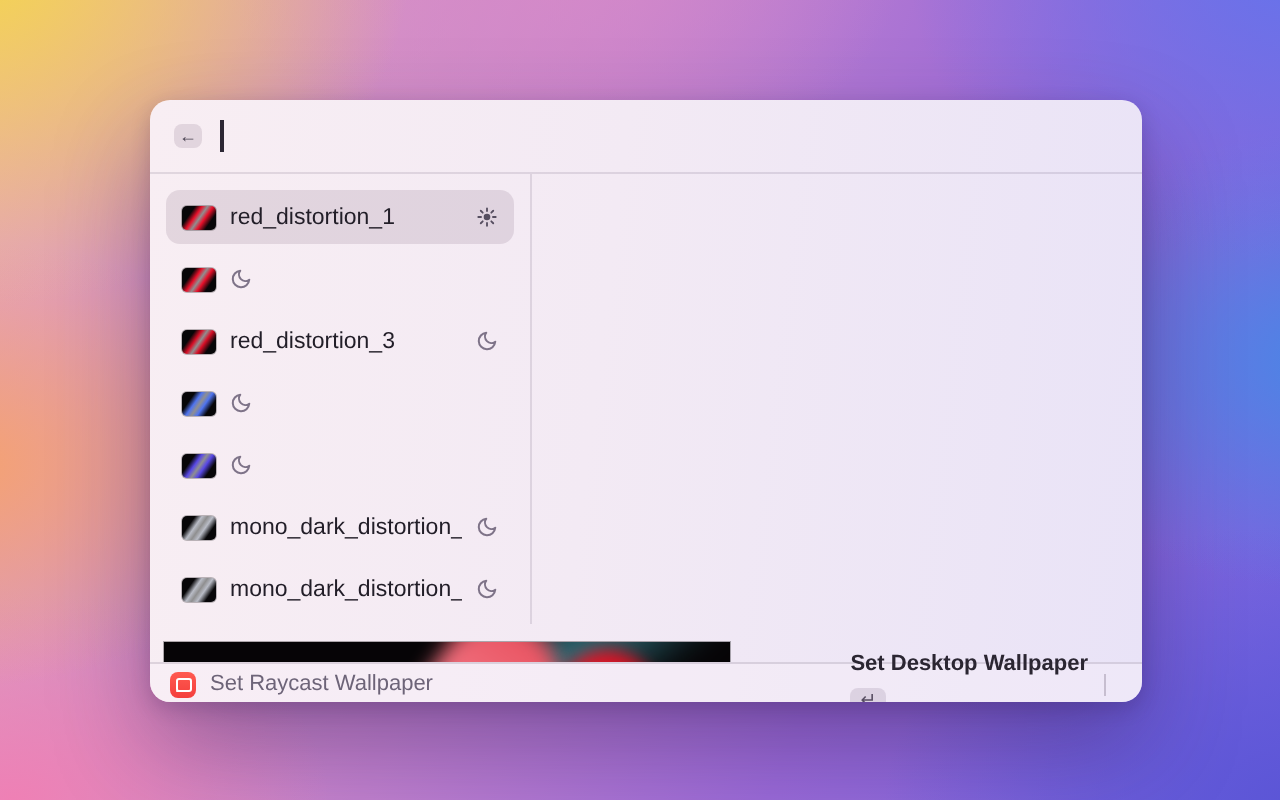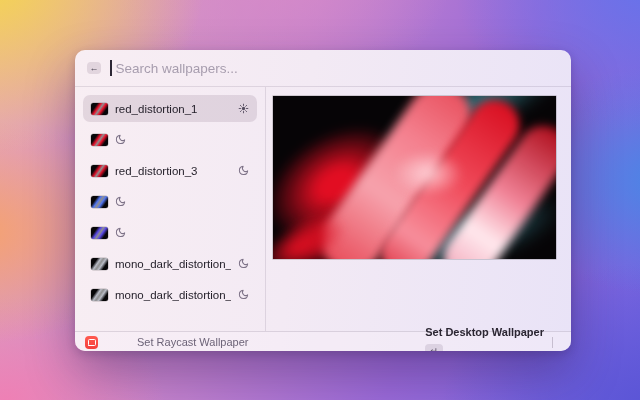--- a/index.html
+++ b/index.html
@@ -27,21 +27,21 @@
   .searchbar{height:36px;display:flex;align-items:center;padding:0 12px;
     border-bottom:1px solid rgba(60,40,70,.12);}
   .back-btn{width:14px;height:12px;border-radius:4px;flex:none;
     background:rgba(110,85,115,.16);color:#4a4352;display:flex;align-items:center;justify-content:center;
     font-size:9px;line-height:1;cursor:default;}
   .caret{width:1.5px;height:16px;background:#2c2734;margin-left:9px;flex:none;}
   .search-input{flex:1;border:none;outline:none;background:transparent;margin-left:2px;
     font:13.5px "Liberation Sans","DejaVu Sans",sans-serif;color:#2c2734;caret-color:transparent;}
   .search-input::placeholder{color:#a79dae;opacity:1;}
   
-  .body{display:flex;height:244px;overflow:hidden;}
+  .body{display:flex;height:244px;overflow:hidden;flex-direction:column;}
   .list{width:191px;flex:none;box-sizing:border-box;padding:8px 8px 0 8px;
     border-right:1px solid rgba(60,40,70,.12);overflow:hidden;}
   .row{height:27px;margin-bottom:4px;display:flex;align-items:center;gap:7px;
     padding:0 8px;border-radius:7px;box-sizing:border-box;}
   .row.selected{background:rgba(102,74,100,.14);}
   .thumb{width:17px;height:12px;flex:none;border-radius:2.5px;
     background:
       linear-gradient(125deg, rgba(0,0,0,0) 26%, var(--accent) 40%, rgba(255,255,255,.55) 51%, var(--accent) 62%, rgba(0,0,0,0) 78%),
       #070608;
     box-shadow:0 0 0 .5px rgba(0,0,0,.25);}
@@ -73,41 +73,40 @@
     background:radial-gradient(closest-side,rgba(255,214,220,.9) 0%,rgba(255,214,220,0) 100%);filter:blur(4px);}
   .s-corner{left:-18px;top:128px;width:95px;height:42px;transform:rotate(-28deg);
     background:radial-gradient(closest-side,#d50e20 20%,rgba(170,8,20,0) 100%);filter:blur(5px);}
   
   .footer{height:20px;border-top:1px solid rgba(60,40,70,.14);display:flex;align-items:center;
     padding:0 10px;background:rgba(248,242,250,.35);}
   .raycast-icon{width:13px;height:13px;border-radius:4px;background:linear-gradient(180deg,#ff5a50,#f43f3d);
     flex:none;position:relative;margin-right:7px;}
   .raycast-icon i{position:absolute;left:3px;top:3px;width:6px;height:5px;border:1.2px solid #fff;border-radius:1.5px;}
   .raycast-icon b{position:absolute;left:3px;bottom:2.2px;width:2.6px;height:1.4px;background:#fff;border-radius:1px;}
-  .f-left-label{font-size:11px;color:#6d6478;margin-left:32px;}
+  .f-left-label{font-size:11px;color:#6d6478;}
   .f-spacer{flex:1;}
   .f-action{display:flex;align-items:flex-start;gap:6px;cursor:default;flex-direction:column;}
   .f-primary{font-size:11px;font-weight:700;color:#2b2632;}
   .kcap{min-width:12px;height:14px;padding:0 3px;border-radius:4px;background:rgba(108,84,116,.16);
     color:#574e62;font-size:9.5px;display:flex;align-items:center;justify-content:center;line-height:1;}
   .f-div{width:1px;height:11px;background:rgba(60,40,70,.22);margin:0 8px;}
   .f-actions-label{font-size:11px;color:#63596e;}
 </style>
 </head>
 <body>
 
 <div class="stage">
   <div class="window">
 
     <div class="searchbar">
       <div class="back-btn">
         <span>←</span>
       </div>
       <div class="caret"></div>
-      <input class="search-input" type="text" placeholder="Search wallpapers..." style="">
     </div>
 
     <div class="body">
       <div class="list">
           <div class="row selected">
             <span class="thumb" style="--accent: #e8102a;"></span>
             <span class="rlabel">red_distortion_1</span>
             <span class="ricon sun">
               <svg viewBox="0 0 24 24" fill="none" stroke="currentColor" stroke-width="2" stroke-linecap="round">
                 <circle cx="12" cy="12" r="3.6" fill="currentColor" stroke="none"></circle>

